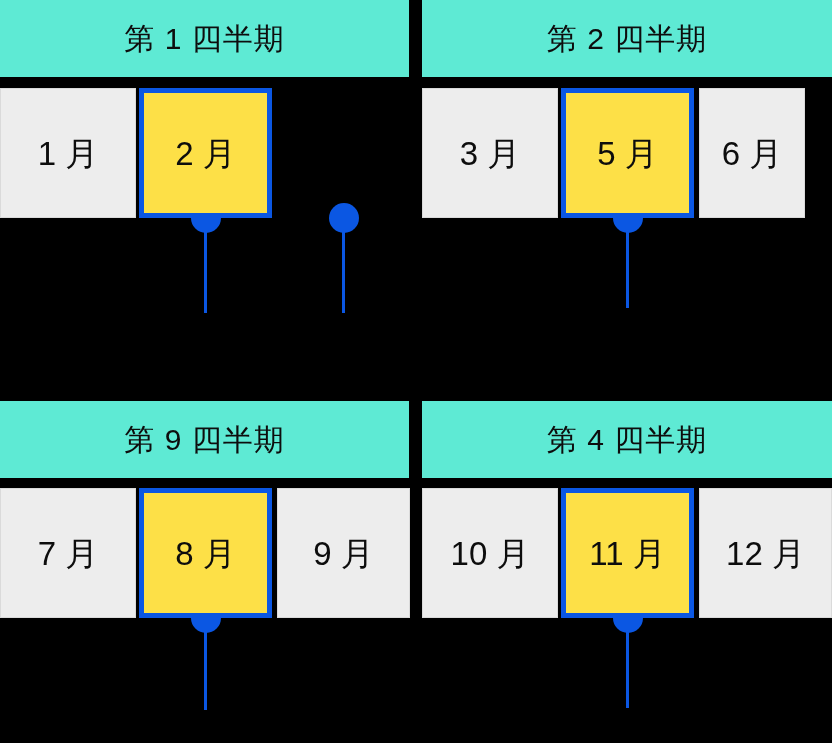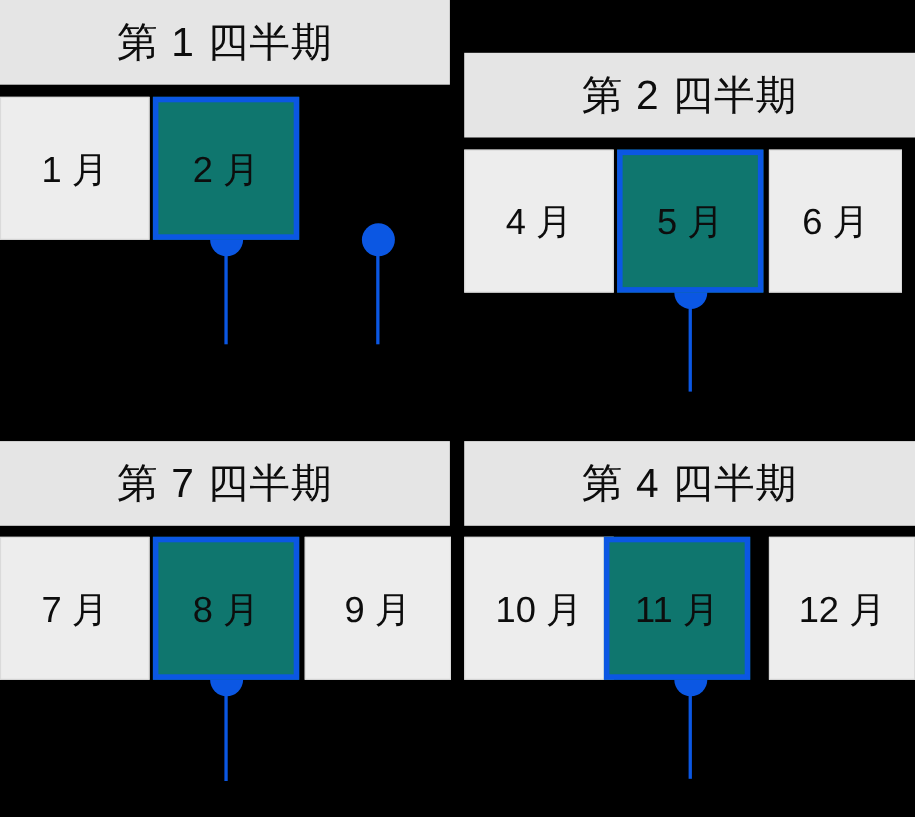--- a/index.html
+++ b/index.html
@@ -23,26 +23,26 @@
 
   
   .quarter-block {
     position: absolute;
   }
 
   .quarter-header {
     position: absolute;
     left: 0;
     top: 0;
-    background: #e5e5e5;
+    background: #5eead4;
     color: #0d0d0d;
     display: flex;
     align-items: center;
     justify-content: center;
-    font-size: 37px;
+    font-size: 30px;
     letter-spacing: 1px;
     line-height: 1;
     box-sizing: border-box;
   }
 
   .month-row {
     position: absolute;
     left: 0;
   }
 
@@ -57,21 +57,21 @@
     line-height: 1;
     color: #0d0d0d;
   }
 
   .month-cell.plain {
     background: #ededed;
     border: 1px solid #dadada;
   }
 
   .month-cell.selected {
-    background: #0f766e;
+    background: #fde047;
     border: 5px solid #0b57e3;
   }
 
   
   .marker {
     position: absolute;
     width: 0;
     height: 0;
   }
   .marker-dot {
@@ -107,40 +107,40 @@
       </div>
       <div class="month-row" style="top: 88px; width: 409px; height: 130px;">
         <div class="month-cell plain" style="left: 0px; width: 136px; height: 130px;">
           <span>1 月</span>
         </div>
         <div class="month-cell selected" style="left: 139px; width: 133px; height: 130px;">
           <span>2 月</span>
         </div>
       </div>
     </div>
-    <div class="quarter-block" style="left: 422px; top: 0px; width: 410px; height: 338px; margin-top: 48px;">
+    <div class="quarter-block" style="left: 422px; top: 0px; width: 410px; height: 338px;">
       <div class="quarter-header" style="width: 410px; height: 77px;">第 2 四半期</div>
       <div class="marker" style="left: 205.5px; top: 218px;">
         <div class="marker-dot"></div>
         <div class="marker-stem" style="height: 78px;"></div>
       </div>
       <div class="month-row" style="top: 88px; width: 410px; height: 130px;">
         <div class="month-cell plain" style="left: 0px; width: 136px; height: 130px;">
-          <span>4 月</span>
+          <span>3 月</span>
         </div>
         <div class="month-cell selected" style="left: 139px; width: 133px; height: 130px;">
           <span>5 月</span>
         </div>
-        <div class="month-cell plain" style="left: 277px; width: 121px; height: 130px;">
+        <div class="month-cell plain" style="left: 277px; width: 106px; height: 130px;">
           <span>6 月</span>
         </div>
       </div>
     </div>
     <div class="quarter-block" style="left: 0px; top: 401px; width: 409px; height: 337px;">
-      <div class="quarter-header" style="width: 409px; height: 77px;">第 7 四半期</div>
+      <div class="quarter-header" style="width: 409px; height: 77px;">第 9 四半期</div>
       <div class="marker" style="left: 205.5px; top: 217px;">
         <div class="marker-dot"></div>
         <div class="marker-stem" style="height: 80px;"></div>
       </div>
       <div class="month-row" style="top: 87px; width: 409px; height: 130px;">
         <div class="month-cell plain" style="left: 0px; width: 136px; height: 130px;">
           <span>7 月</span>
         </div>
         <div class="month-cell selected" style="left: 139px; width: 133px; height: 130px; justify-content: center;">
           <span>8 月</span>
@@ -153,21 +153,21 @@
     <div class="quarter-block" style="left: 422px; top: 401px; width: 410px; height: 337px;">
       <div class="quarter-header" style="width: 410px; height: 77px;">第 4 四半期</div>
       <div class="marker" style="left: 205.5px; top: 217px;">
         <div class="marker-dot"></div>
         <div class="marker-stem" style="height: 78px;"></div>
       </div>
       <div class="month-row" style="top: 87px; width: 410px; height: 116px;">
         <div class="month-cell plain" style="left: 0px; width: 136px; height: 130px;">
           <span>10 月</span>
         </div>
-        <div class="month-cell selected" style="left: 127px; width: 133px; height: 130px;">
+        <div class="month-cell selected" style="left: 139px; width: 133px; height: 130px;">
           <span>11 月</span>
         </div>
         <div class="month-cell plain" style="left: 277px; width: 133px; height: 130px;">
           <span>12 月</span>
         </div>
       </div>
     </div>
   </div>
 
 </body></html>

